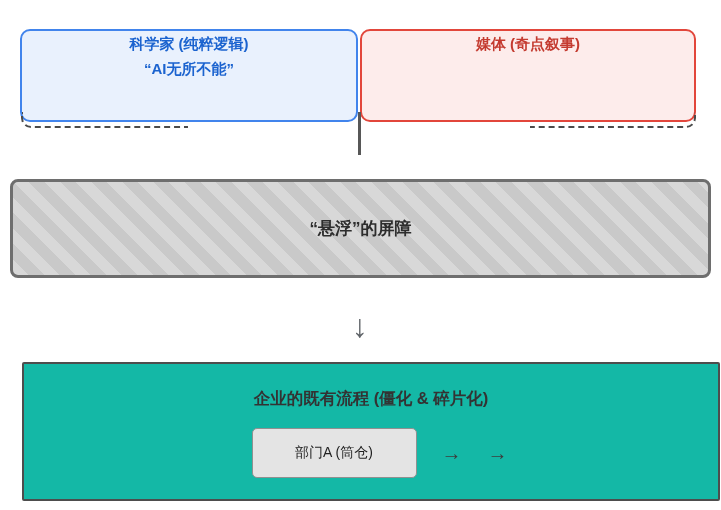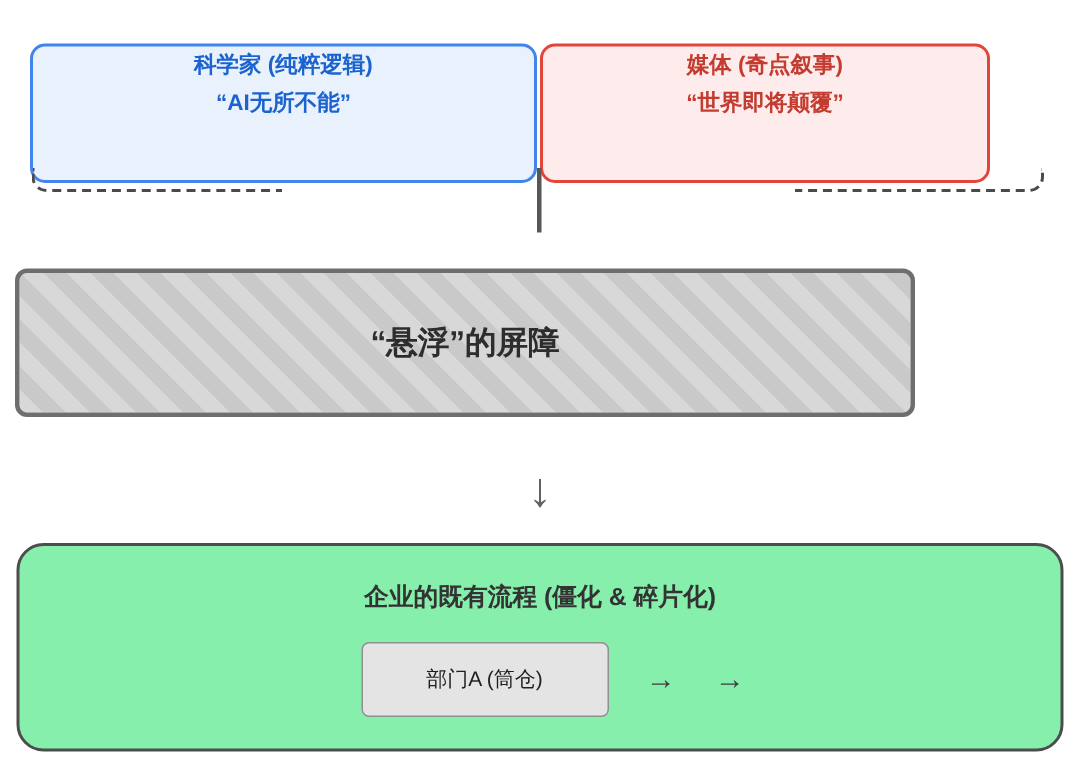--- a/index.html
+++ b/index.html
@@ -31,21 +31,21 @@
   }
   .box-scientist {
     left: 20px;
     width: 338px;
     border: 2.5px solid #4184ec;
     background: #e9f1fd;
     color: #1b63cf;
   }
   .box-media {
     left: 360px;
-    width: 300px;
+    width: 336px;
     border: 2.5px solid #e2463b;
     background: #fdeceb;
     color: #c43b30;
   }
 
   
   .connector {
     position: absolute;
     top: 112px;
     height: 16px;
@@ -74,60 +74,60 @@
     width: 3px;
     height: 43px;
     background: #575757;
   }
 
   
   .barrier {
     position: absolute;
     left: 10px;
     top: 179px;
-    width: 600px;
+    width: 701px;
     height: 99px;
     box-sizing: border-box;
     border: 3px solid #6e6e6e;
     border-radius: 8px;
     background: repeating-linear-gradient(45deg, #d8d8d8 0 11px, #c9c9c9 11px 22px);
     display: flex;
     flex-direction: column;
     justify-content: center;
     align-items: center;
     font-weight: 700;
-    font-size: 21px;
+    font-size: 17px;
     line-height: 31px;
     color: #2d2d2d;
     text-align: center;
   }
 
   
   .down-arrow {
     position: absolute;
     left: 338px;
     top: 306px;
     width: 44px;
     text-align: center;
     font-size: 32px;
     line-height: 40px;
     color: #5f6368;
   }
 
   
   .bottom-box {
     position: absolute;
-    left: 11px;
+    left: 22px;
     top: 362px;
     width: 698px;
     height: 139px;
     box-sizing: border-box;
     border: 2.5px solid #4d4d4d;
-    border-radius: 18px;
-    background: #86efac;
+    border-radius: 2px;
+    background: #14b8a6;
   }
   .bottom-title {
     margin-top: 24px;
     text-align: center;
     font-weight: 700;
     font-size: 16.5px;
     line-height: 20px;
     color: #333333;
   }
   .dept-row {
@@ -163,21 +163,20 @@
 
 <div class="canvas">
 
   <div class="top-box box-scientist">
     <div>科学家 (纯粹逻辑)</div>
     <div>“AI无所不能”</div>
   </div>
 
   <div class="top-box box-media">
     <div>媒体 (奇点叙事)</div>
-    <div>“世界即将颠覆”</div>
   </div>
 
   <div class="connector connector-left"></div>
   <div class="connector connector-right"></div>
 
   <div class="vline"></div>
 
   <div class="barrier">
     <div>“悬浮”的屏障</div>
   </div>

